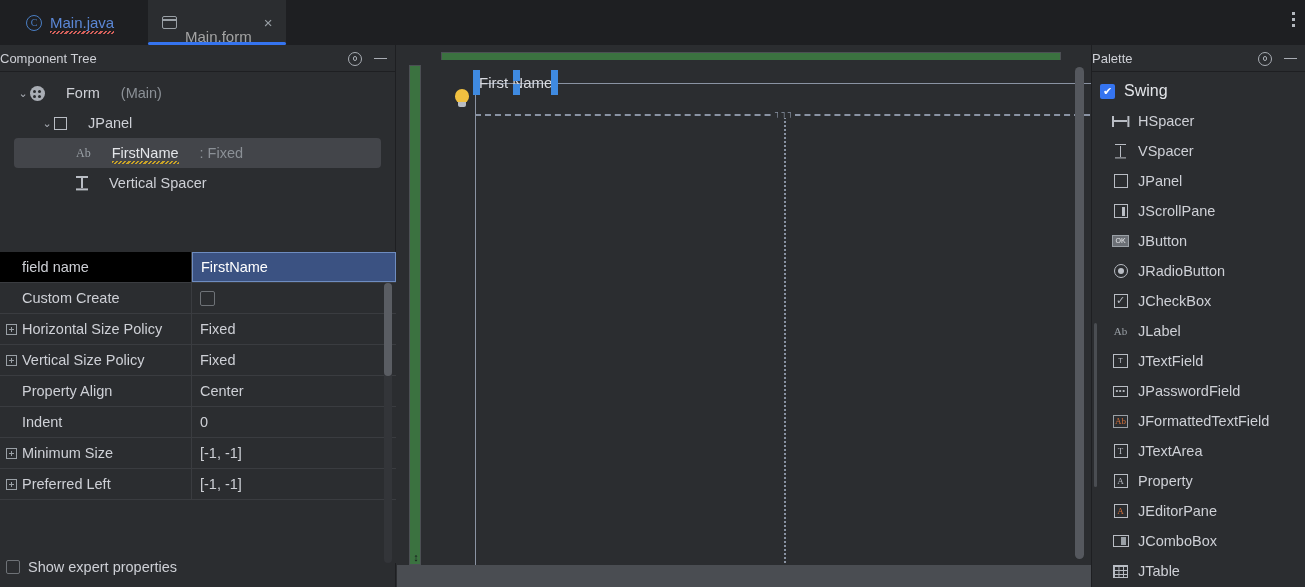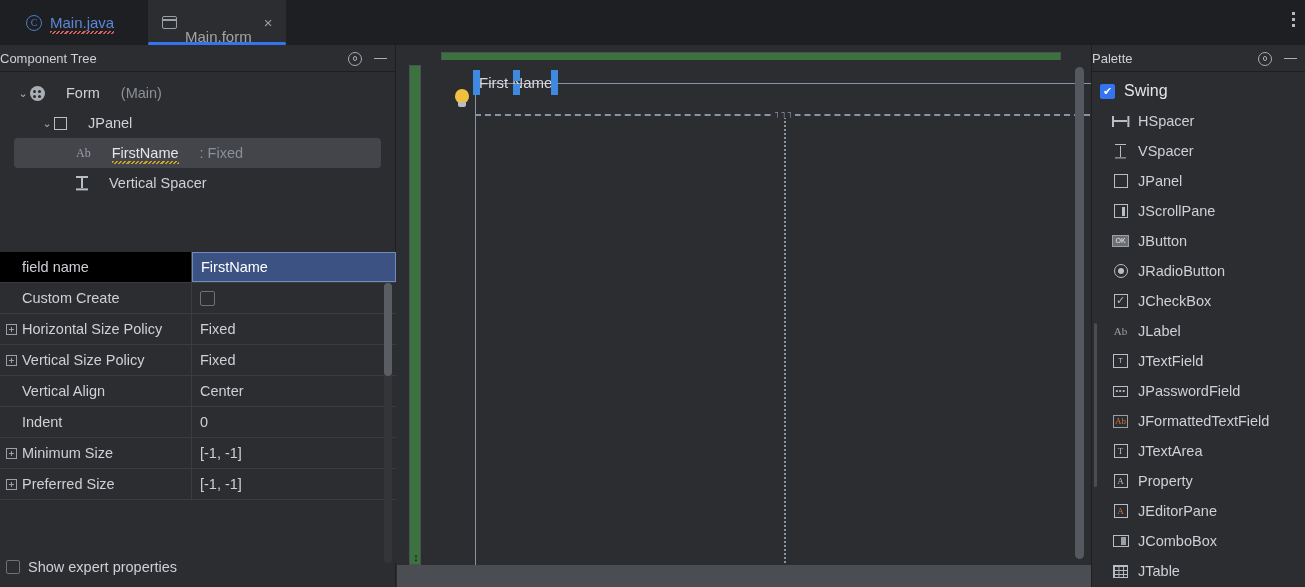--- a/index.html
+++ b/index.html
@@ -451,21 +451,21 @@
         </div>
         <div class="pcell-val">
           <span>Fixed</span>
         </div>
       </div>
 
 
       <div class="prop-row">
         <div class="pcell-name">
           <span class="expander hidden"></span>
-          <span>Vertical Align</span>
+          <span>Property Align</span>
         </div>
         <div class="pcell-val">
           <span>Center</span>
         </div>
       </div>
 
       <div class="prop-row">
         <div class="pcell-name">
           <span class="expander hidden"></span>
           <span>Indent</span>
@@ -481,21 +481,21 @@
           <span>Minimum Size</span>
         </div>
         <div class="pcell-val">
           <span>[-1, -1]</span>
         </div>
       </div>
 
       <div class="prop-row">
         <div class="pcell-name">
           <span class="expander"></span>
-          <span>Preferred Size</span>
+          <span>Preferred Left</span>
         </div>
         <div class="pcell-val">
           <span>[-1, -1]</span>
         </div>
       </div>
 
       <div class="prop-scroll-track"></div>
       <div class="prop-scroll"></div>
     </div>
 

